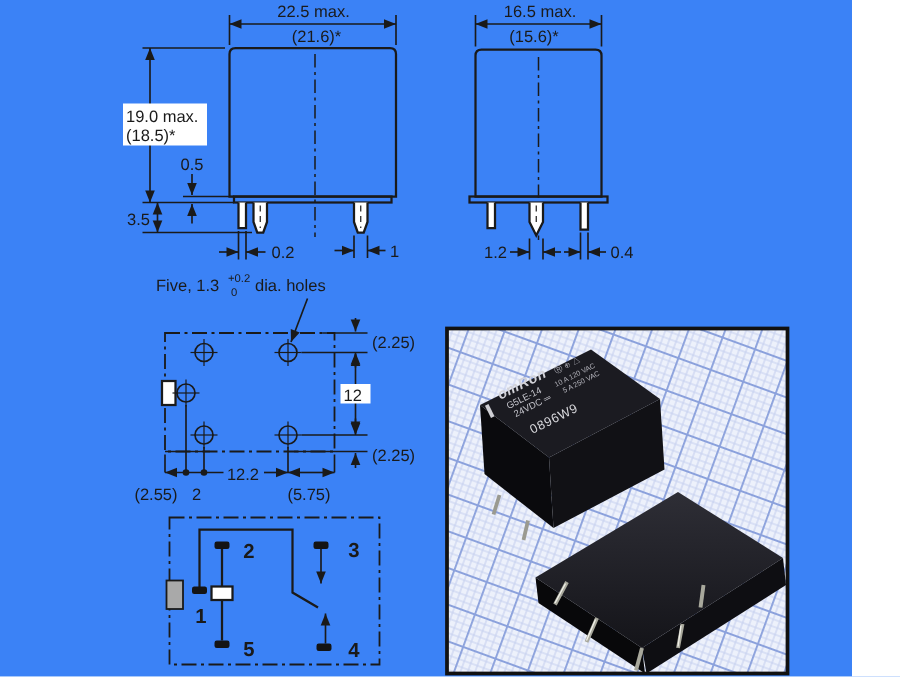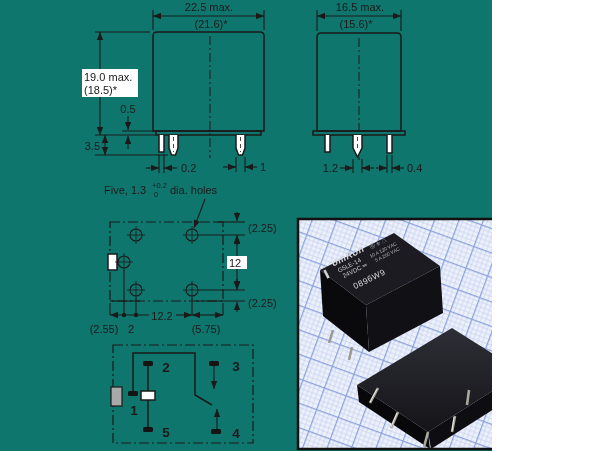--- a/index.html
+++ b/index.html
@@ -1,16 +1,16 @@
 <!DOCTYPE html>
 <html><head>
 <meta charset="utf-8">
 <style>
   html,body{margin:0;padding:0;background:#fff;}
-  .stage{position:relative;width:492px;height:451px;background:#0f766e;overflow:hidden;
+  .stage{position:relative;width:568px;height:451px;background:#3b82f6;overflow:hidden;
          font-family:"Liberation Sans",sans-serif;}
   svg{display:block;}
   svg text{font-family:"Liberation Sans",sans-serif;fill:#1a1a1a;}
   .ln{stroke:#1a1a1a;stroke-width:1.5;fill:none;}
   .lnw{stroke:#1a1a1a;stroke-width:1.5;fill:#fff;}
   .dim{stroke:#1a1a1a;stroke-width:1.1;fill:none;}
   .cl{stroke:#1a1a1a;stroke-width:1;fill:none;stroke-dasharray:9 3 2 3;}
   .dd{stroke:#1a1a1a;stroke-width:1.2;fill:none;stroke-dasharray:10 3 2 3;}
   .thin{stroke:#1a1a1a;stroke-width:0.8;fill:none;}
   .lbl{font-size:11px;}

